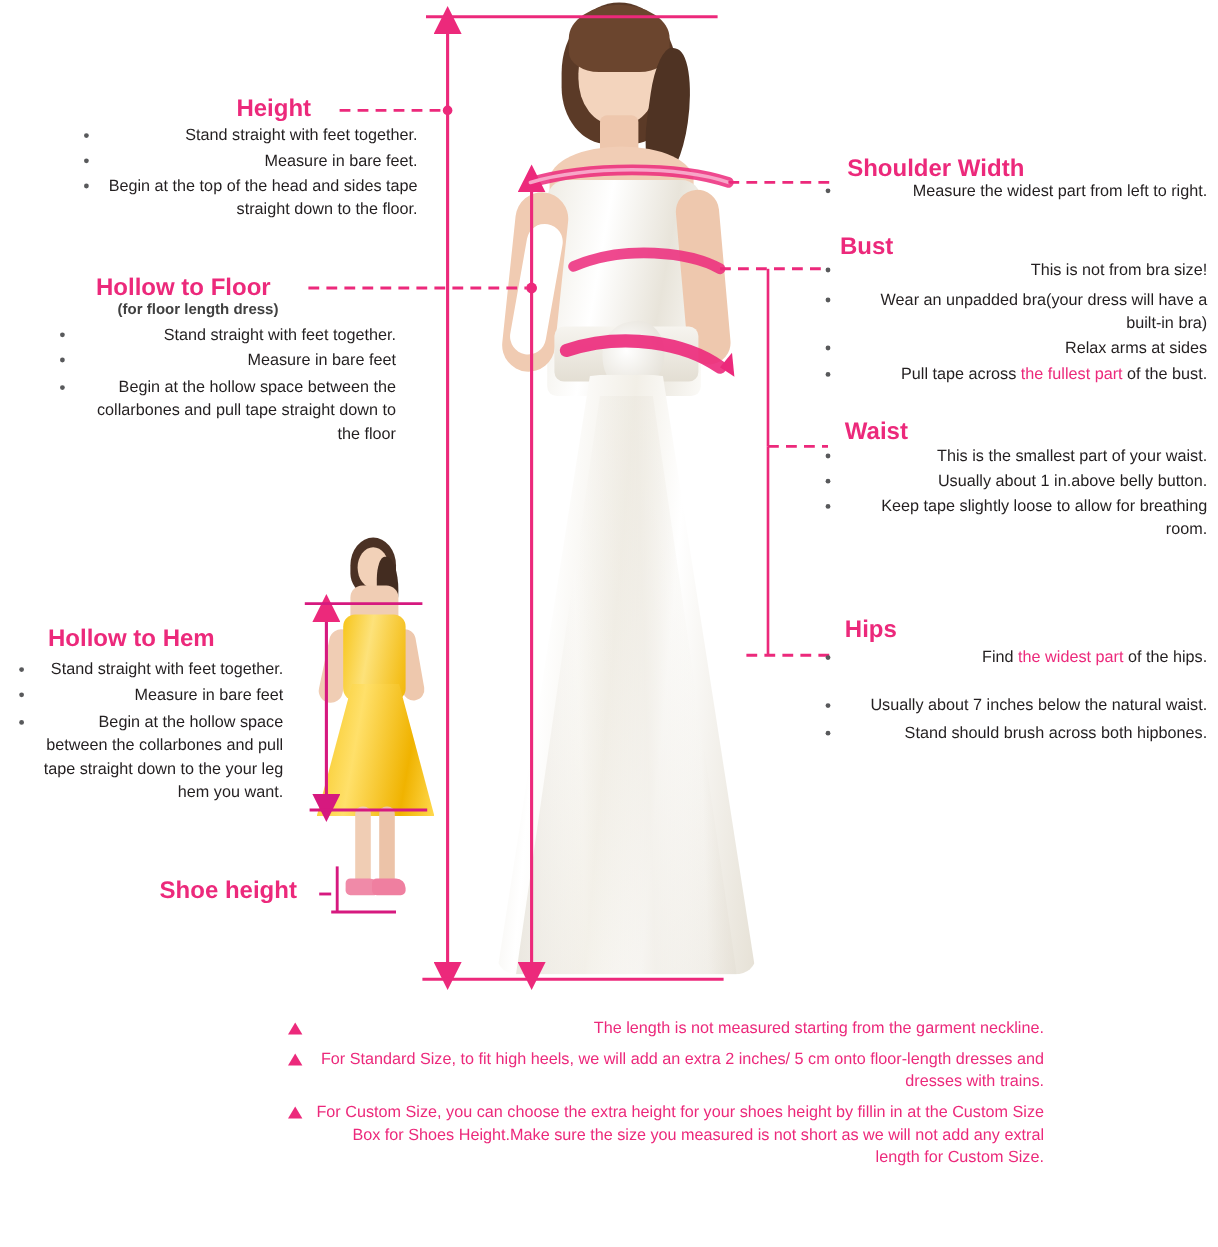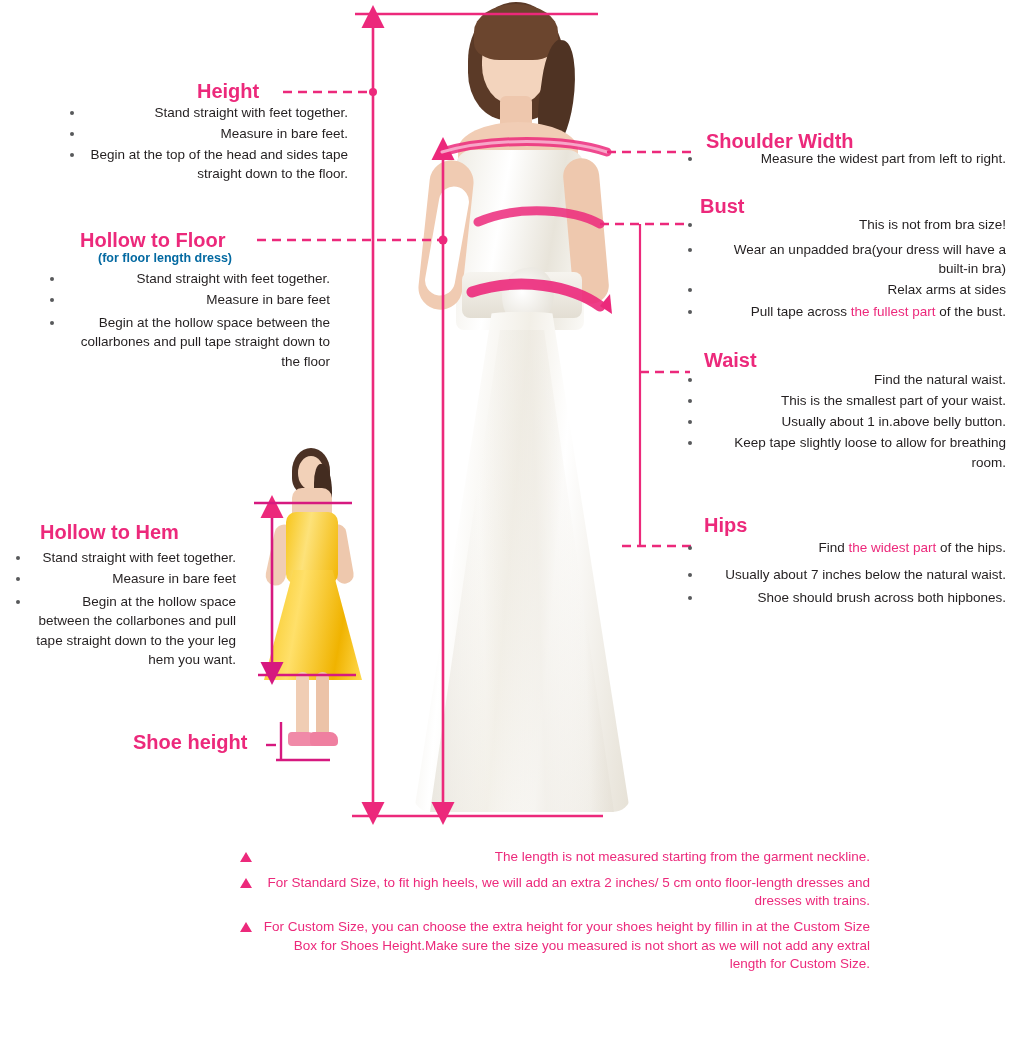--- a/index.html
+++ b/index.html
@@ -21,21 +21,21 @@
   .abs { position: absolute; }
 
   
   .head {
     color: #ec297b;
     font-weight: bold;
     font-size: 20px;
     white-space: nowrap;
   }
   .subhead {
-    color: #0369a1;
+    color: #404040;
     font-weight: bold;
     font-size: 12.5px;
     white-space: nowrap;
   }
 
   
   .bullets {
     font-size: 13.5px;
     color: #231f20;
     line-height: 1.42;
@@ -347,31 +347,30 @@
   <div class="abs head" style="left:700px; top:195px;">Bust</div>
   <div class="abs bullets" style="left:686px; top:215px; width:320px;">
     <div class="li">This is not from bra size!</div>
     <div class="li" style="margin-top:6px;">Wear an unpadded bra(your dress will have a built-in bra)</div>
     <div class="li">Relax arms at sides</div>
     <div class="li"><span>Pull tape across </span><span class="pink">the fullest part</span><span> of the bust.</span></div>
   </div>
 
   <div class="abs head" style="left:704px; top:349px;">Waist</div>
   <div class="abs bullets" style="left:686px; top:370px; width:320px;">
-    <div class="li">Find the natural waist.</div>
     <div class="li">This is the smallest part of your waist.</div>
     <div class="li">Usually about 1 in.above belly button.</div>
     <div class="li">Keep tape slightly loose to allow for breathing room.</div>
   </div>
 
   <div class="abs head" style="left:704px; top:514px;">Hips</div>
   <div class="abs bullets" style="left:686px; top:538px; width:320px;">
     <div class="li"><span>Find </span><span class="pink">the widest part</span><span> of the hips.</span></div>
-    <div class="li" style="margin-top:8px;">Usually about 7 inches below the natural waist.</div>
-    <div class="li" style="margin-top:4px;">Shoe should brush across both hipbones.</div>
+    <div class="li" style="margin-top:21px;">Usually about 7 inches below the natural waist.</div>
+    <div class="li" style="margin-top:4px;">Stand should brush across both hipbones.</div>
   </div>
 
   <div class="abs notes" style="left:240px; top:848px; width:630px;">
     <div class="note">The length is not measured starting from the garment neckline.</div>
     <div class="note">For Standard Size, to fit high heels, we will add an extra 2 inches/ 5  cm onto floor-length dresses and dresses with trains.</div>
     <div class="note">For Custom Size, you can choose the extra height for your shoes height by fillin in at the Custom Size Box for Shoes Height.Make sure the size you measured is not short as we will not add any extral length for Custom Size.</div>
   </div>
 
 </div>
 

